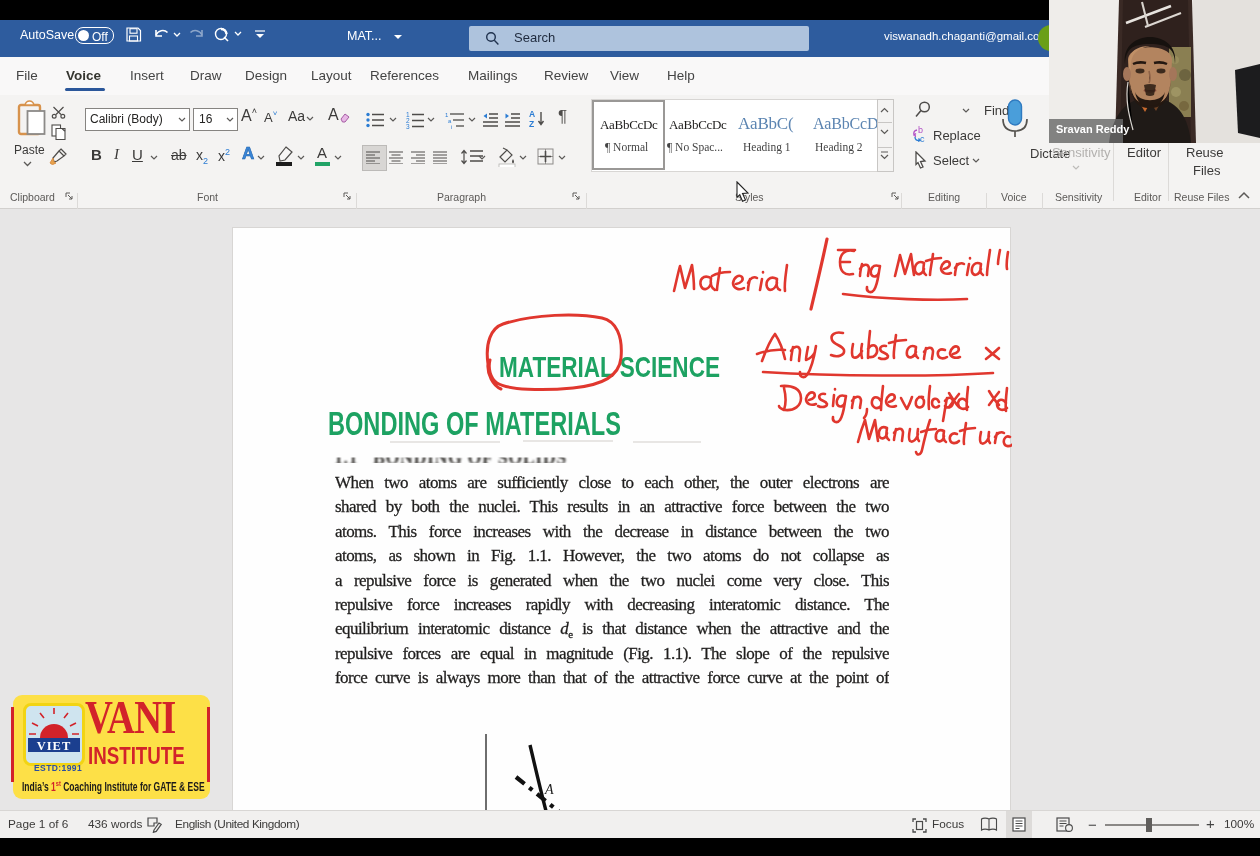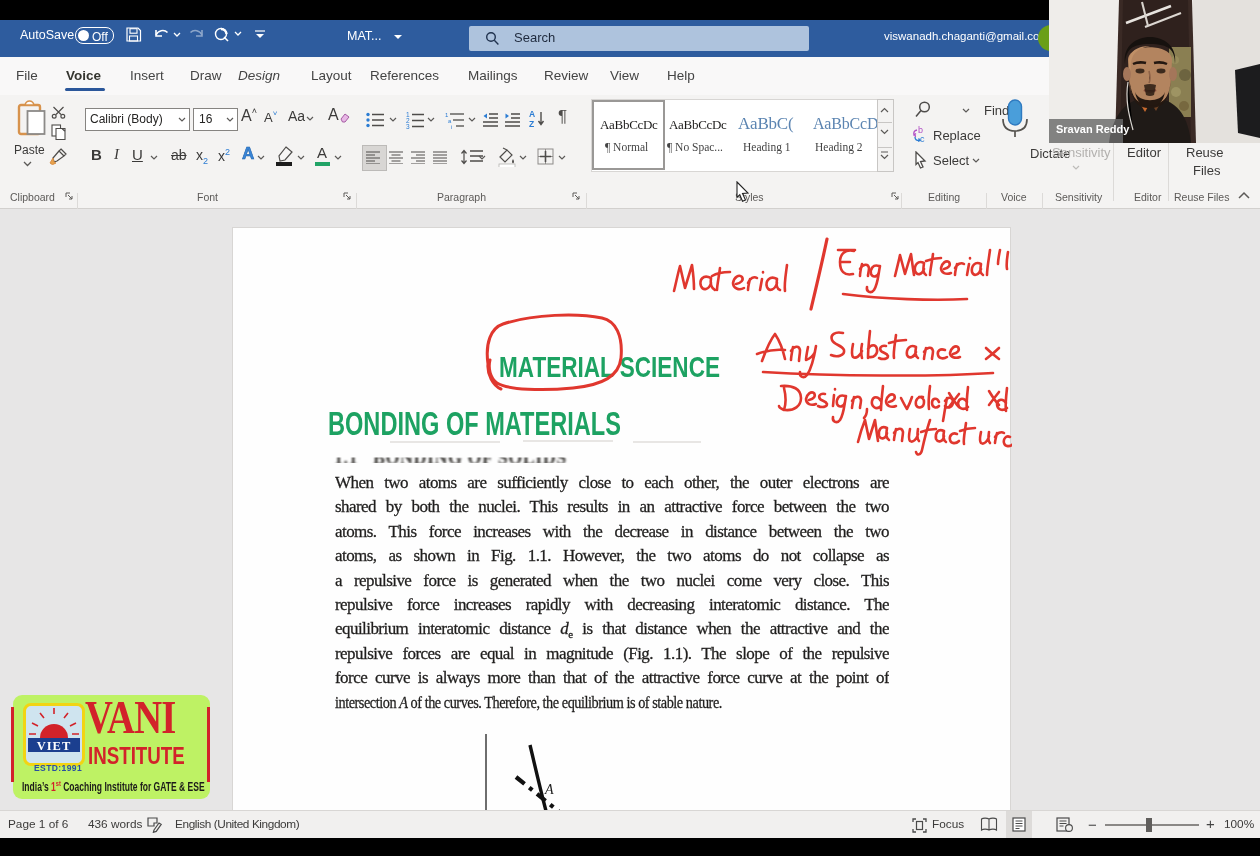--- a/index.html
+++ b/index.html
@@ -83,21 +83,21 @@
   <div class="abs tb-txt" style="left:884px;top:10px;font-size:11.5px;">viswanadh.chaganti@gmail.com</div>
   <div class="abs" style="left:1038px;top:5px;width:26px;height:26px;border-radius:50%;background:#6a9f18;"></div>
 </div>
 
 <div class="abs" id="tabsrow">
   <div class="abs tab" style="left:16px;top:11px;">File</div>
   <div class="abs tab" style="left:66px;top:11px;font-weight:bold;color:#35352f;">Voice</div>
   <div class="abs" style="left:65px;top:31px;width:40px;height:3px;background:#2b579a;border-radius:2px;"></div>
   <div class="abs tab" style="left:130px;top:11px;">Insert</div>
   <div class="abs tab" style="left:190px;top:11px;">Draw</div>
-  <div class="abs tab" style="left:238px;top:11px;font-style:italic;">Design</div>
+  <div class="abs tab" style="left:245px;top:11px;">Design</div>
   <div class="abs tab" style="left:311px;top:11px;">Layout</div>
   <div class="abs tab" style="left:370px;top:11px;">References</div>
   <div class="abs tab" style="left:468px;top:11px;">Mailings</div>
   <div class="abs tab" style="left:544px;top:11px;">Review</div>
   <div class="abs tab" style="left:610px;top:11px;">View</div>
   <div class="abs tab" style="left:667px;top:11px;">Help</div>
 </div>
 
 <div class="abs" id="ribbon">
   <div class="abs grplabel" style="left:10px;top:96px;">Clipboard</div>
@@ -378,21 +378,20 @@
        font-size:17px;color:#1f1e1d;letter-spacing:-0.55px;-webkit-text-stroke:.28px #232221;">
     <div class="bl">When two atoms are sufficiently close to each other, the outer electrons are</div>
     <div class="bl">shared by both the nuclei. This results in an attractive force between the two</div>
     <div class="bl">atoms. This force increases with the decrease in distance between the two</div>
     <div class="bl">atoms, as shown in Fig. 1.1. However, the two atoms do not collapse as</div>
     <div class="bl">a repulsive force is generated when the two nuclei come very close. This</div>
     <div class="bl">repulsive force increases rapidly with decreasing interatomic distance. The</div>
     <div class="bl">equilibrium interatomic distance <i>d</i><sub style="font-size:11px">e</sub> is that distance when the attractive and the</div>
     <div class="bl">repulsive forces are equal in magnitude (Fig. 1.1). The slope of the repulsive</div>
     <div class="bl">force curve is always more than that of the attractive force curve at the point of</div>
-    <div class="bl" style="text-align:left;"><span style="display:inline-block;transform:scaleX(.84);transform-origin:0 0;white-space:nowrap;">intersection <i>A</i> of the curves. Therefore, the equilibrium is of stable nature.</span></div>
   </div>
 
   <svg class="abs" id="ink" style="left:0;top:0" width="779" height="583" viewBox="0 0 779 583" fill="none" stroke="#e0372e" stroke-width="2.6" stroke-linecap="round" stroke-linejoin="round">
     <g id="inkpaths">
 
     <path d="M441,63 C443,55 445,45 447,38 L452,60 L459,37 C460,44 461,53 461,61"></path>
     <path d="M478,50 C470,46 466,52 468,58 C470,63 476,62 478,55 M478,50 C477,56 478,60 482,62"></path>
     <path d="M487,40 C486,48 484,58 484,62 M479,48 C484,45 492,44 497,44"></path>
     <path d="M503,56 C508,55 511,52 509,49 C506,46 501,49 500,55 C500,60 506,63 511,60"></path>
     <path d="M517,51 C516,55 515,59 515,62 M515,55 C517,50 521,48 524,50"></path>
@@ -548,21 +547,21 @@
     <path d="M80 78 C82 101 88 108 101 108 C114 108 120 101 122 78 C121 98 115 104 101 104 C87 104 83 98 80 78 Z" fill="#241811"></path>
     <path d="M86 92 C90 103 112 103 116 92 C114 102 110 106 101 106 C92 106 88 102 86 92 Z" fill="#241811"></path>
     <path d="M95 85 q6 -2 12 0 l-2 10 q-4 2 -8 0 Z" fill="#2a1c13" opacity=".85"></path>
 
     <path d="M79 82 C76 100 80 115 84 130" stroke="#d8d4cf" stroke-width="1.2"></path>
   </svg>
   <div class="abs" style="left:0;top:119px;width:74px;height:24px;background:rgba(106,106,106,.82);"></div>
   <div class="abs" style="left:7px;top:123px;font-size:11px;font-weight:bold;color:#fff;">Sravan Reddy</div>
 </div>
 
-<div class="abs" id="vani" style="left:13px;top:695px;width:197px;height:104px;background:#bef264;border-radius:9px;">
+<div class="abs" id="vani" style="left:13px;top:695px;width:197px;height:104px;background:#fde047;border-radius:9px;">
   <div class="abs" style="left:-2px;top:12px;width:3px;height:75px;background:#d2232a;"></div>
   <div class="abs" style="left:194px;top:12px;width:3px;height:75px;background:#d2232a;"></div>
   <div class="abs" style="left:10px;top:8px;width:56px;height:57px;background:#cfe4ef;border:3.5px solid #f2d413;border-radius:8px;overflow:hidden;">
     <svg width="56" height="57" viewBox="0 0 56 57" style="position:absolute;left:0;top:0">
       <g stroke="#d2232a" stroke-width="1.6">
         <path d="M28 8 v-6 M18 12 l-4 -5 M38 12 l4 -5 M12 20 l-6 -3 M44 20 l6 -3 M10 28 h-7 M46 28 h7 M14 35 l-5 3 M42 35 l5 3"></path>
       </g>
       <circle cx="28" cy="32" r="14" fill="#d2232a"></circle>
       <rect x="2" y="32" width="52" height="14" fill="#1b3f8f"></rect>
       <text x="28" y="43.5" font-family="Liberation Serif" font-weight="bold" font-size="12.5" fill="#fff" text-anchor="middle" letter-spacing="1">VIET</text>

